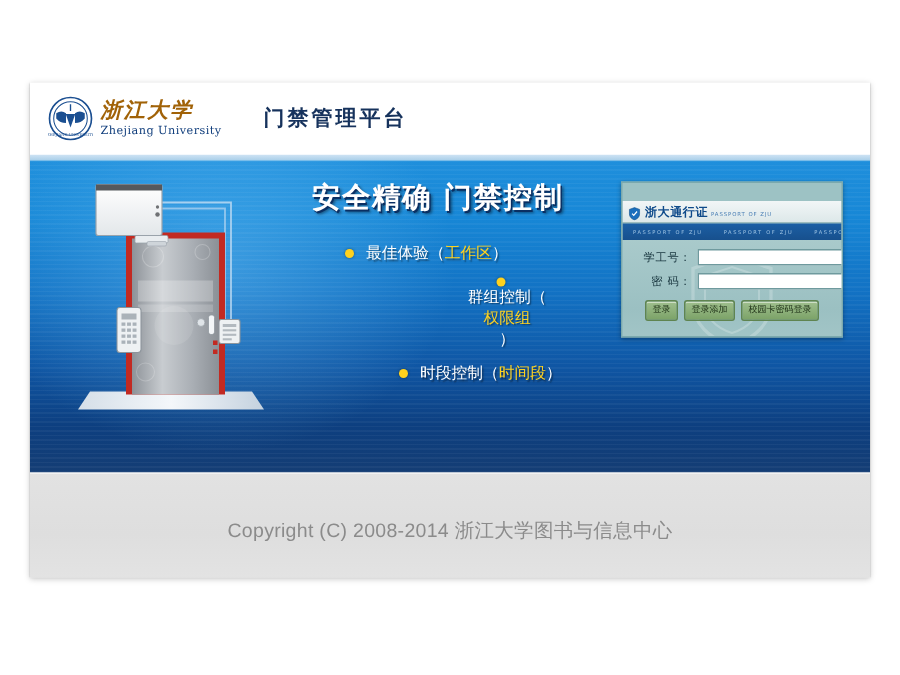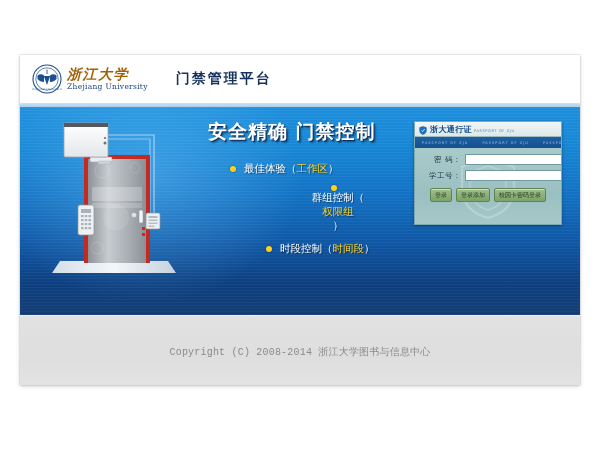--- a/index.html
+++ b/index.html
@@ -193,20 +193,21 @@
     box-sizing: border-box;
   }
   .lp-titlebar {
     height: 15px;
     background: linear-gradient(to bottom, #f2f6f7, #dde8e9);
     border-bottom: 1px solid #9dbcbe;
     display: flex;
     align-items: center;
     padding-left: 4px;
     box-sizing: border-box;
+    margin-top: 12px;
   }
   .lp-shield { margin-right: 3px; flex: 0 0 auto; display:block; }
   .lp-title-cn {
     font-size: 8px;
     font-weight: bold;
     color: #0e4a8a;
     letter-spacing: 0.4px;
     white-space: nowrap;
   }
   .lp-title-en {
@@ -303,22 +304,22 @@
 
   
   .footer {
     position: relative;
     height: 88px;
     background: linear-gradient(to bottom, #e2e2e2 0%, #dedede 45%, #e6e6e6 100%);
     border-top: 1px solid #f2f2f2;
     text-align: center;
   }
   .copyright {
-    font-family: Liberation Mono, monospace;
-    font-size: 10px;
+    font-family: Liberation Sans, sans-serif;
+    font-size: 13px;
     color: #8b8b8b;
     padding-top: 29px;
     letter-spacing: 0.2px;
     white-space: nowrap;
   }
   .browser-note {
     font-family: "DejaVu Serif", "Liberation Serif", serif;
     font-size: 8.5px;
     font-weight: bold;
     color: #3a3a3a;
@@ -476,27 +477,27 @@
 
         <div class="lp-body">
           <div class="lp-watermark">
             <svg width="58" height="64" viewBox="0 0 58 64">
               <path d="M29 2 L55 11 V33 C55 48 44 58 29 62 C14 58 3 48 3 33 V11 Z" fill="none" stroke="#ffffff" stroke-width="2.2"></path>
               <path d="M29 10 L47 16 V33 C47 44 39 51 29 54 C19 51 11 44 11 33 V16 Z" fill="none" stroke="#ffffff" stroke-width="1.4"></path>
             </svg>
           </div>
 
           <div class="field-row">
+            <span class="field-label">学工号：</span>
+            <input class="field-input" type="text" placeholder="" style="">
+          </div>
+
+          <div class="field-row">
             <span class="field-label">密  码：</span>
             <input class="field-input" type="password" placeholder="" style="">
-          </div>
-
-          <div class="field-row">
-            <span class="field-label">学工号：</span>
-            <input class="field-input" type="text" placeholder="" style="">
           </div>
 
           <div class="btn-row">
             <button class="lp-btn">登录</button>
             <button class="lp-btn">登录添加</button>
             <button class="lp-btn">校园卡密码登录</button>
           </div>
         </div>
       </div>
     </div>

